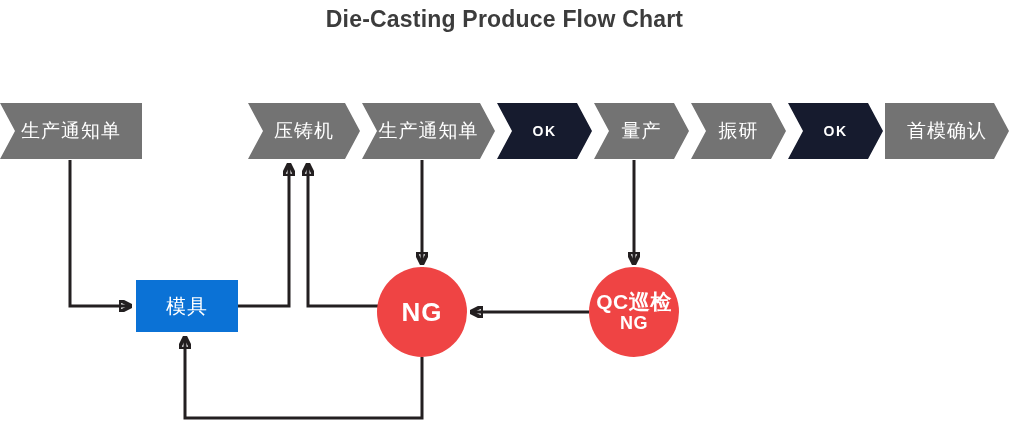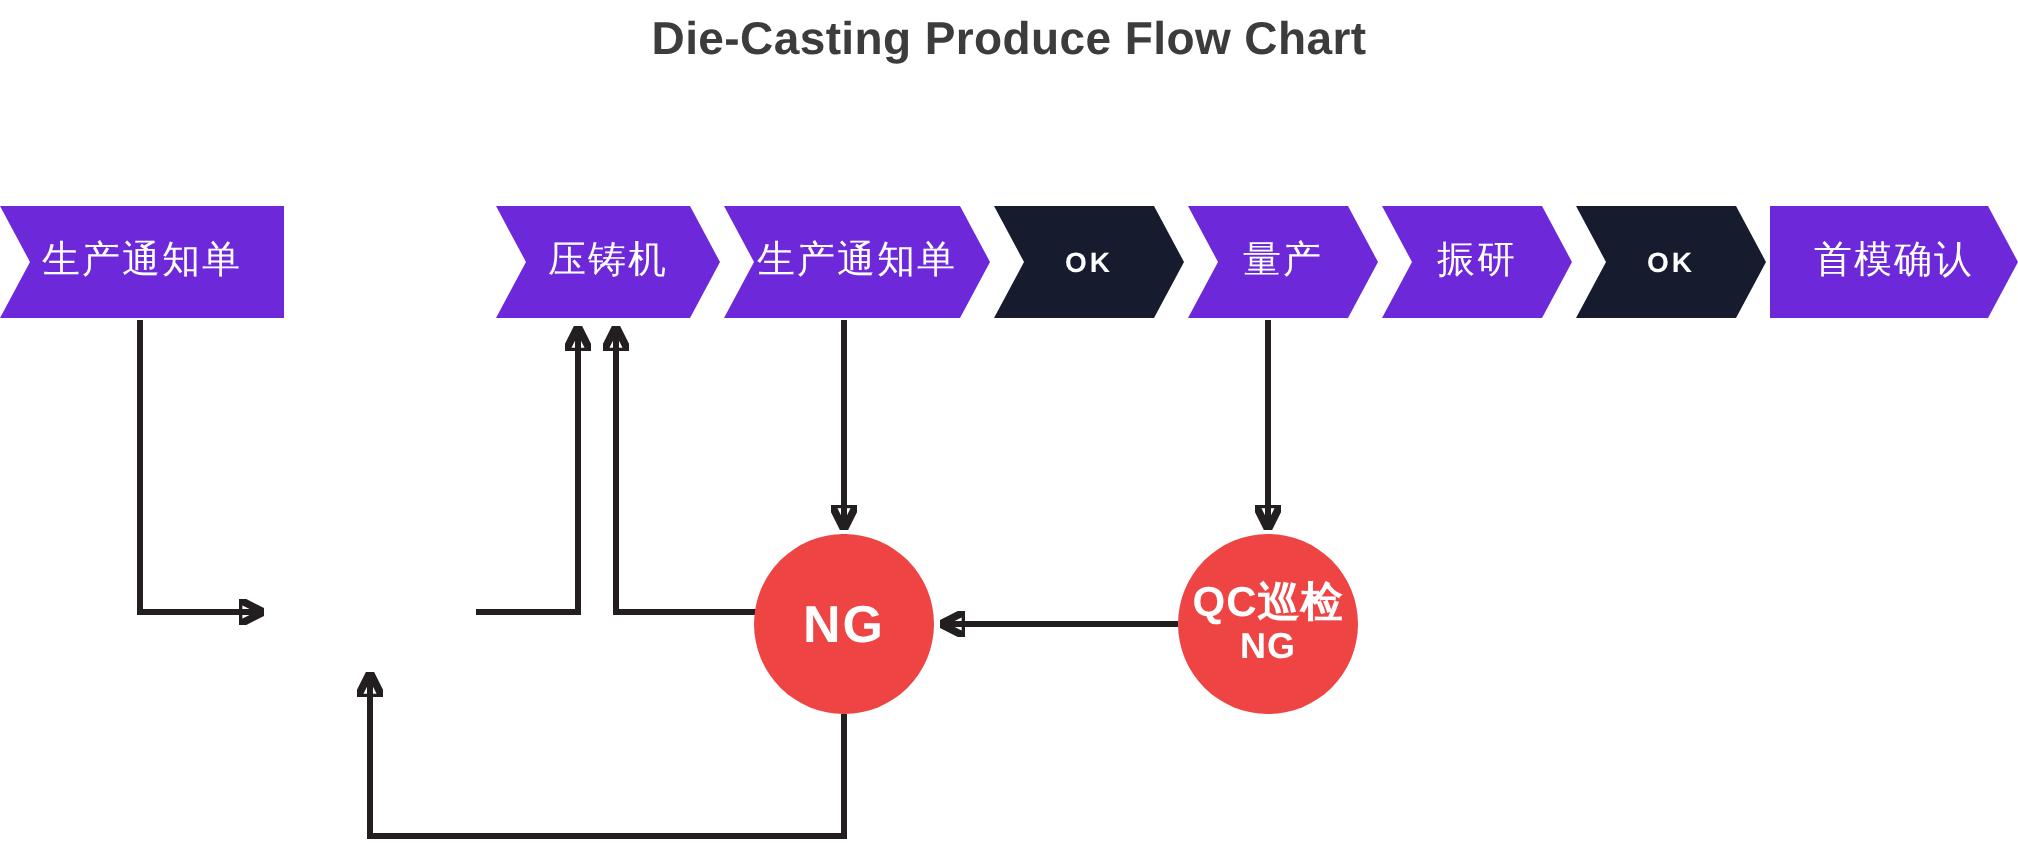--- a/index.html
+++ b/index.html
@@ -71,21 +71,21 @@
     font-size: 19px;
     line-height: 22px;
     white-space: nowrap;
     letter-spacing: 1px;
   }
   .chev.latin .chev-label {
     font-size: 14px;
     font-weight: bold;
     letter-spacing: 1.5px;
   }
-  .chev.blue { background: #6d28d9; }
+  .chev.blue { background: #737373; }
   .chev.dark { background: #161b2e; }
   .chev.notch-left {
     clip-path: polygon(0 0, calc(100% - 15px) 0, 100% 50%, calc(100% - 15px) 100%, 0 100%, 15px 50%);
   }
   .chev.flat-left {
     clip-path: polygon(0 0, calc(100% - 15px) 0, 100% 50%, calc(100% - 15px) 100%, 0 100%);
   }
   .chev.flat-right {
     clip-path: polygon(0 0, 100% 0, 100% 100%, 0 100%, 15px 50%);
   }
@@ -204,20 +204,23 @@
 
     <path d="M 422 267 L 422 306 L 308 306 L 308 165" marker-end="url(#arrow)"></path>
 
     <path d="M 634 160 L 634 263" marker-end="url(#arrow)"></path>
 
     <path d="M 589 312 L 472 312" marker-end="url(#arrow)"></path>
 
     <path d="M 422 357 L 422 418 L 185 418 L 185 338" marker-end="url(#arrow)"></path>
   </svg>
 
+  <div class="node-box" style="left:136px; top:280px; width:102px; height:52px;">
+    <span>模具</span>
+  </div>
 
   <div class="node-circle single" style="left:377px; top:267px; width:90px; height:90px;">
     <span class="line1">NG</span>
   </div>
 
   <div class="node-circle" style="left:589px; top:267px; width:90px; height:90px;">
     <span class="line1">QC巡检</span>
     <span class="line2">NG</span>
   </div>
 

